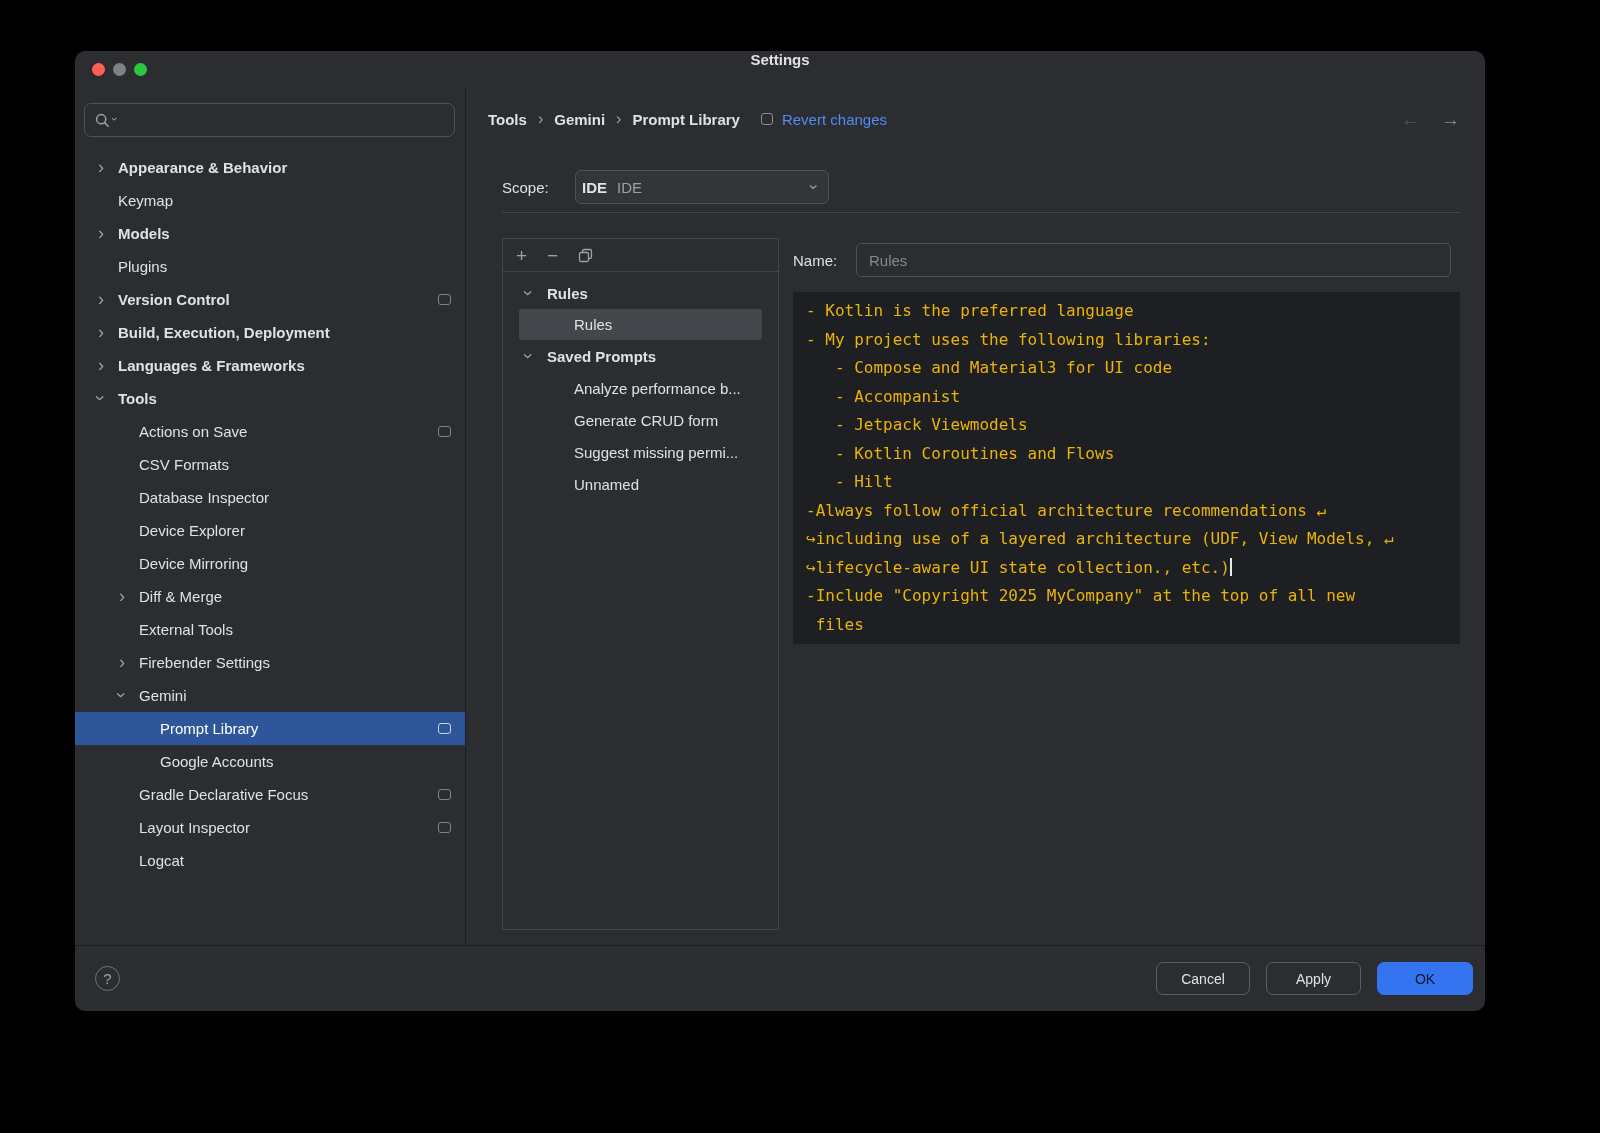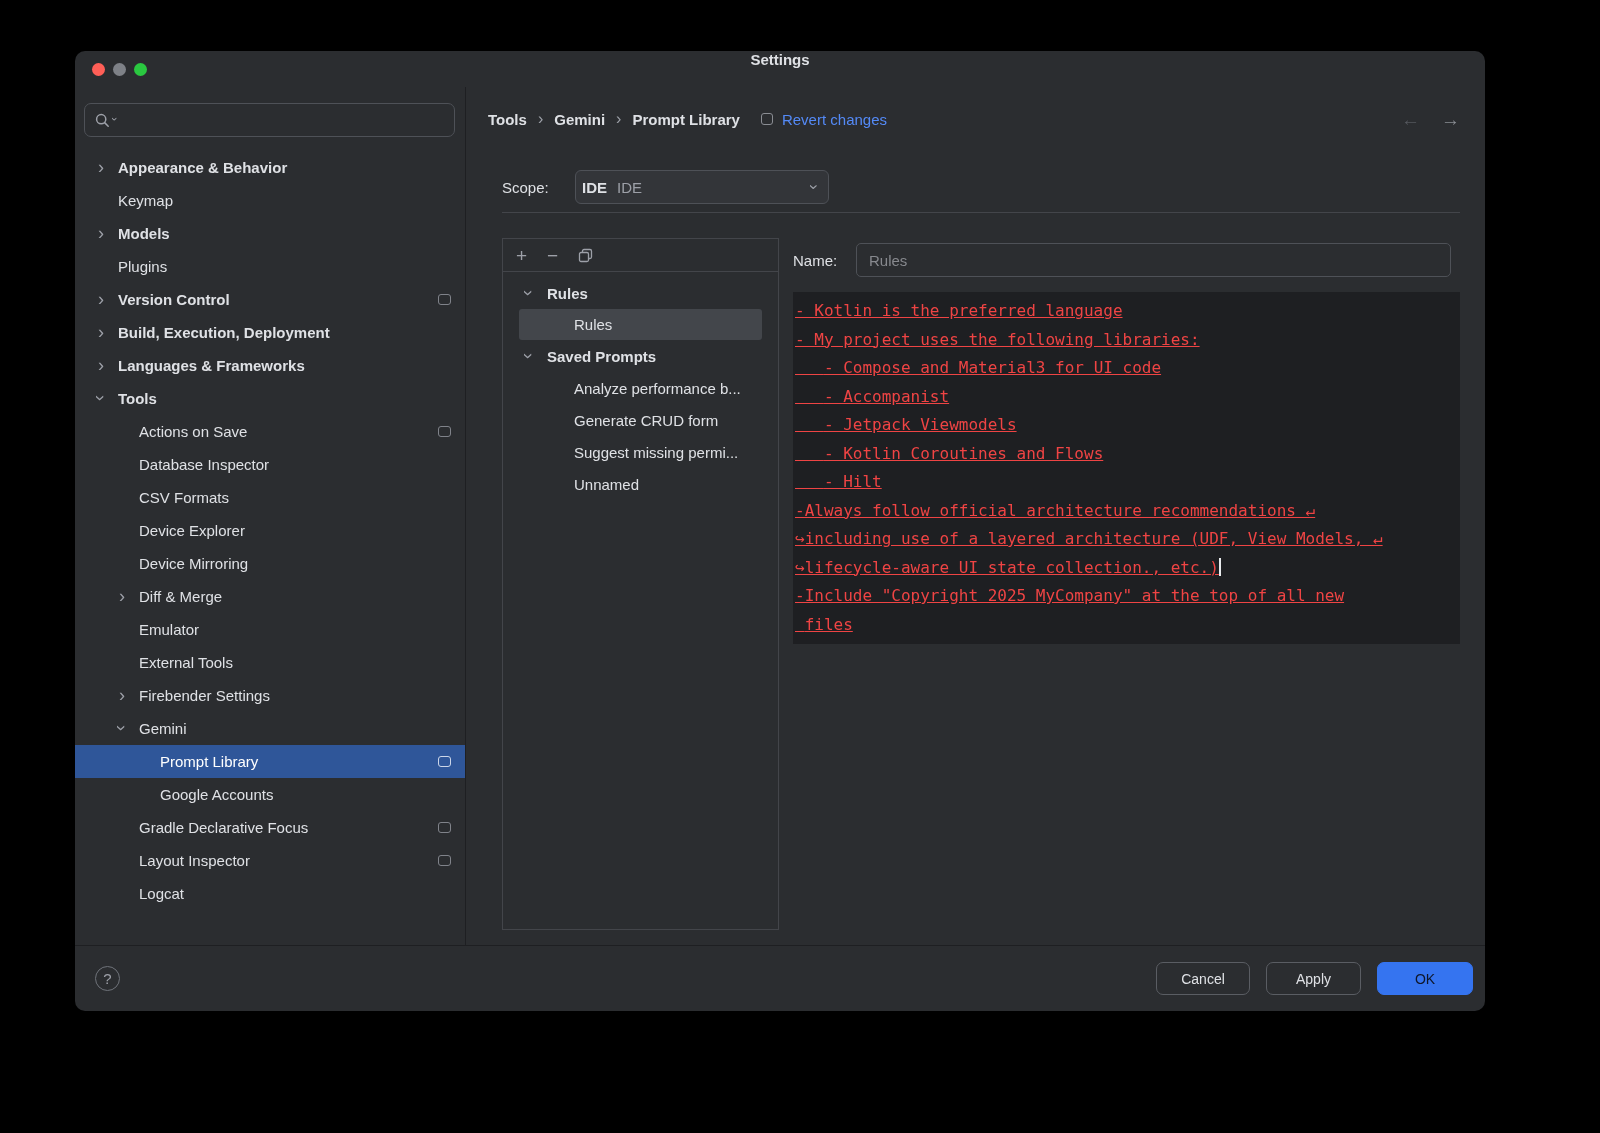--- a/index.html
+++ b/index.html
@@ -75,23 +75,23 @@
   
   .editor-panel { flex:1 1 auto; min-width:0; padding-top:5px; }
   .name-row { display:flex; align-items:center; margin-bottom:15px; }
   .name-label { width:63px; flex:0 0 auto; }
   .name-input {
     flex:1 1 auto; height:34px; margin-right:9px; background:transparent; border:1px solid #4e5157;
     border-radius:5px; color:#87898e; font-size:15px; padding:0 12px; outline:none;
     font-family:"Liberation Sans",sans-serif;
   }
   .prompt-textarea {
-    height:352px; background:#1e1f22; color:#ef4444; padding:5px 2px;
+    height:352px; background:#1e1f22; color:#eab308; padding:5px 13px;
     font-family:"DejaVu Sans Mono","DejaVu Sans",monospace; font-size:16px; line-height:28.5px;
-    white-space:pre-wrap; overflow:hidden; cursor:text;text-decoration:underline;
+    white-space:pre-wrap; overflow:hidden; cursor:text;
   }
   .caret { display:inline-block; width:2px; height:18px; background:#e8eaed; vertical-align:-3px; }
   
   .footer { height:66px; flex:0 0 auto; border-top:1px solid #1e1f22; display:flex; align-items:center; padding:0 12px 0 20px; }
   .help-circle {
     width:25px; height:25px; border-radius:50%; border:1.5px solid #6f737a; color:#9da0a8;
     display:flex; align-items:center; justify-content:center; font-size:15px; cursor:pointer;
   }
   .footer-buttons { margin-left:auto; display:flex; gap:16px; }
   .btn {
@@ -157,37 +157,34 @@
         </div>
         <div class="s-item lvl0 bold">
           <span class="chev down">›</span>
           <span class="lbl">Tools</span>
         </div>
         <div class="s-item lvl1">
           <span class="lbl">Actions on Save</span>
           <span class="mini-ic"></span>
         </div>
         <div class="s-item lvl1">
+          <span class="lbl">CSV Formats</span>
+        </div>
+        <div class="s-item lvl1">
           <span class="lbl">Database Inspector</span>
         </div>
         <div class="s-item lvl1">
-          <span class="lbl">CSV Formats</span>
-        </div>
-        <div class="s-item lvl1">
           <span class="lbl">Device Explorer</span>
         </div>
         <div class="s-item lvl1">
           <span class="lbl">Device Mirroring</span>
         </div>
         <div class="s-item lvl1">
           <span class="chev">›</span>
           <span class="lbl">Diff &amp; Merge</span>
-        </div>
-        <div class="s-item lvl1">
-          <span class="lbl">Emulator</span>
         </div>
         <div class="s-item lvl1">
           <span class="lbl">External Tools</span>
         </div>
         <div class="s-item lvl1">
           <span class="chev">›</span>
           <span class="lbl">Firebender Settings</span>
         </div>
         <div class="s-item lvl1">
           <span class="chev down">›</span>

